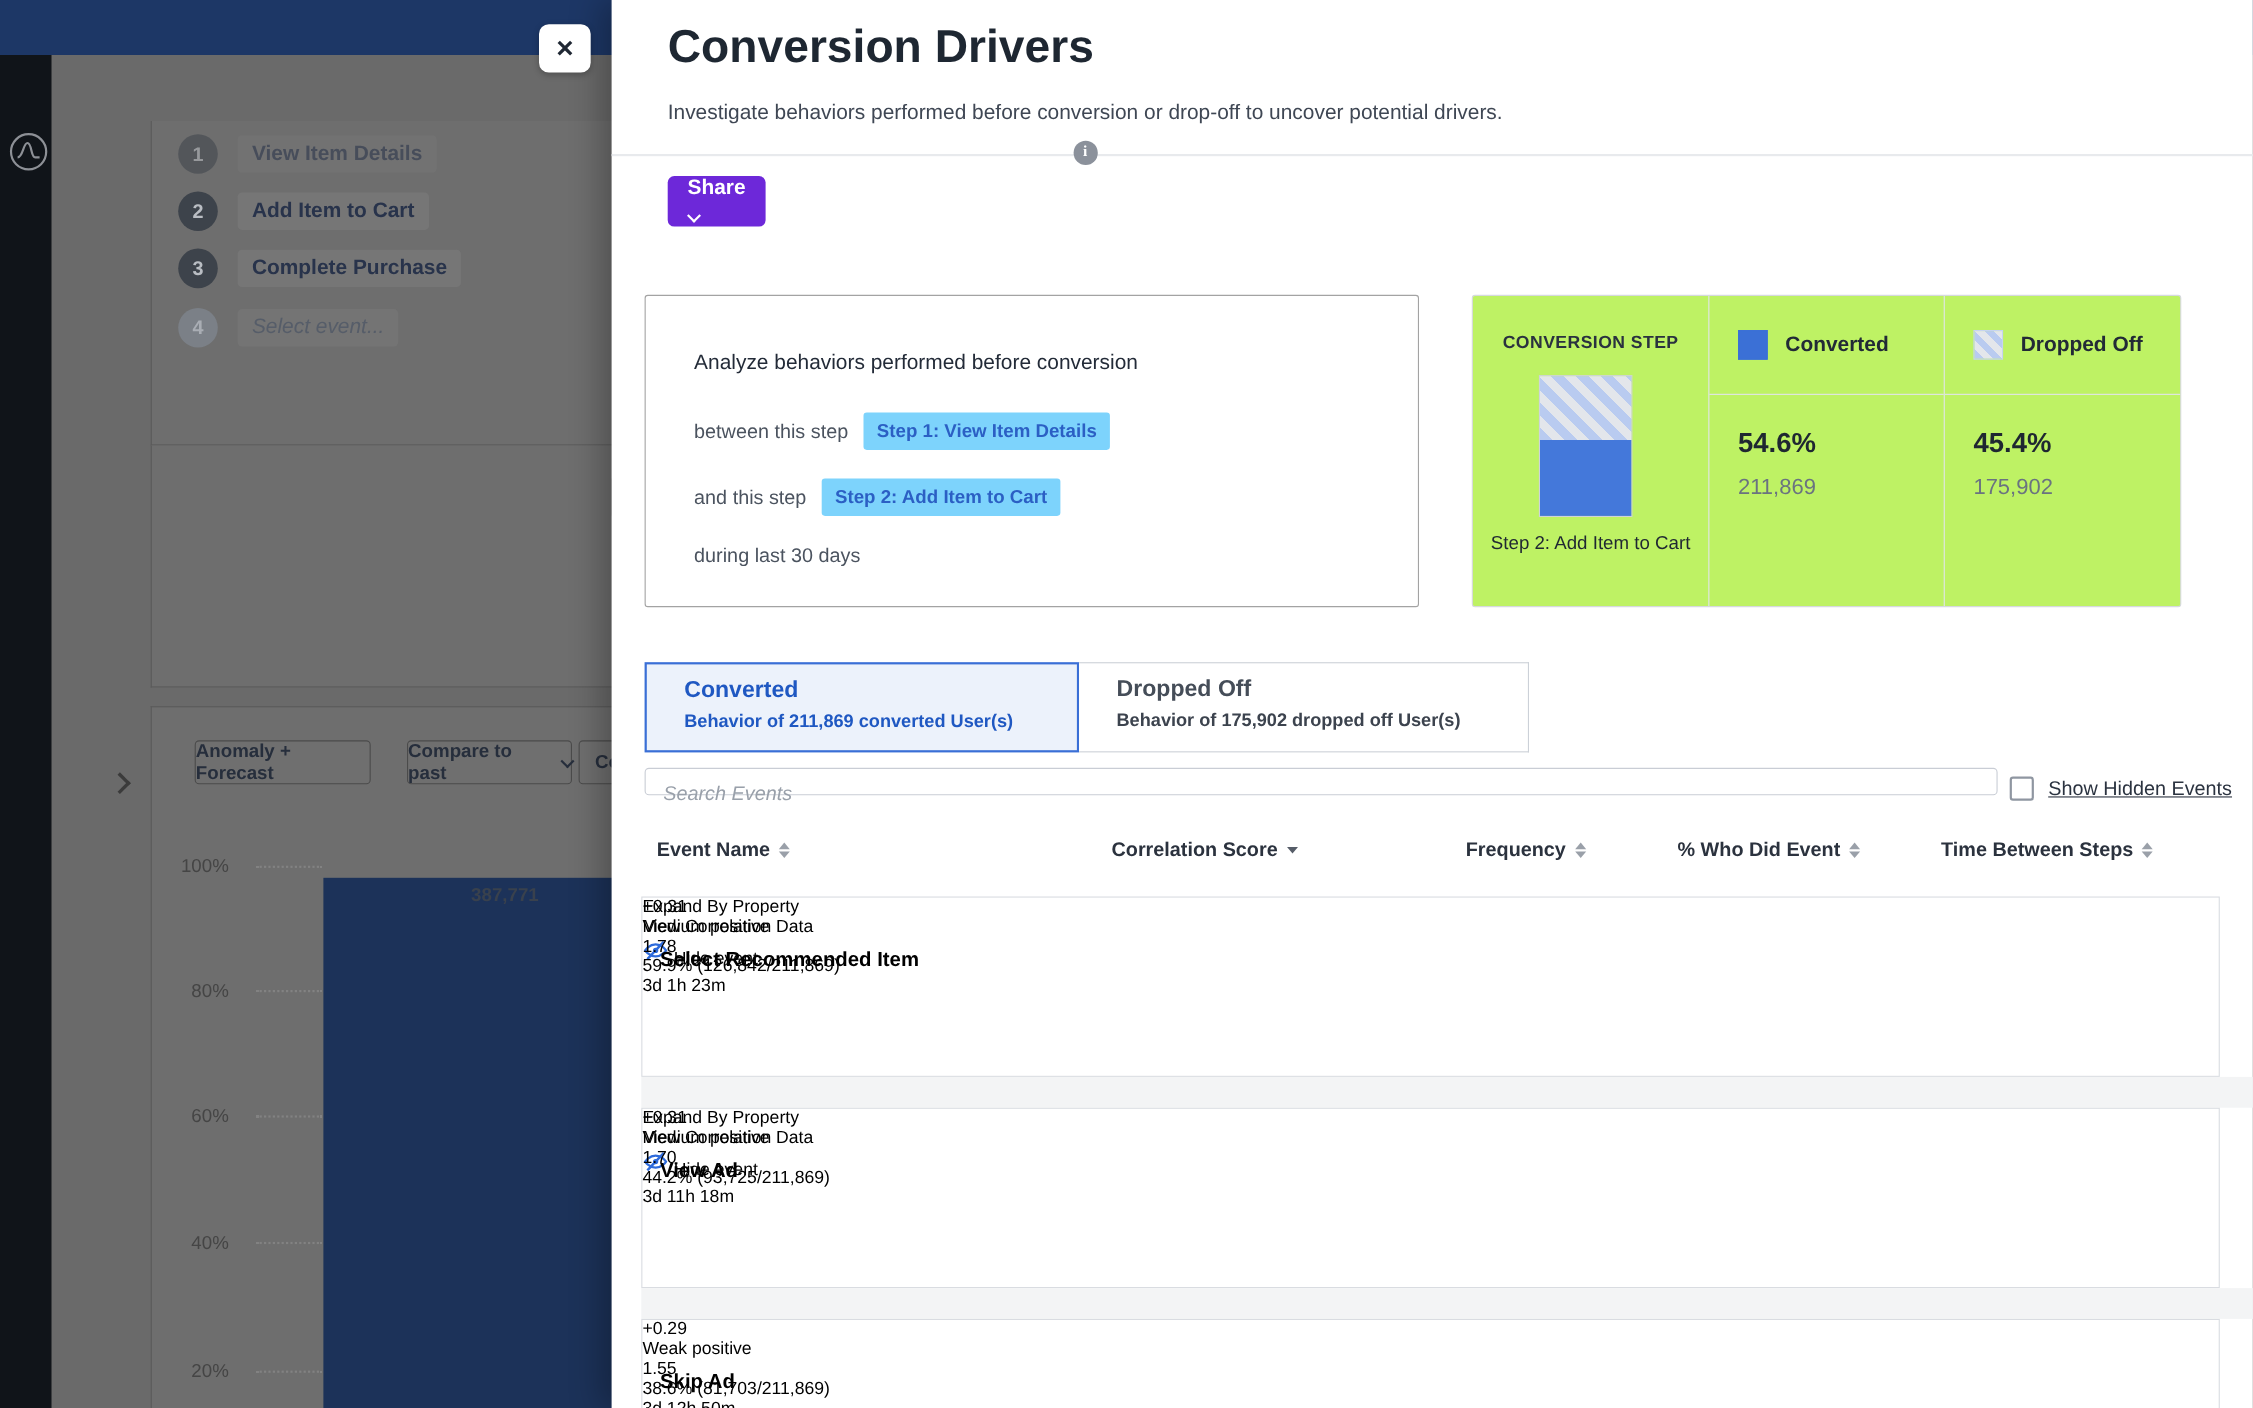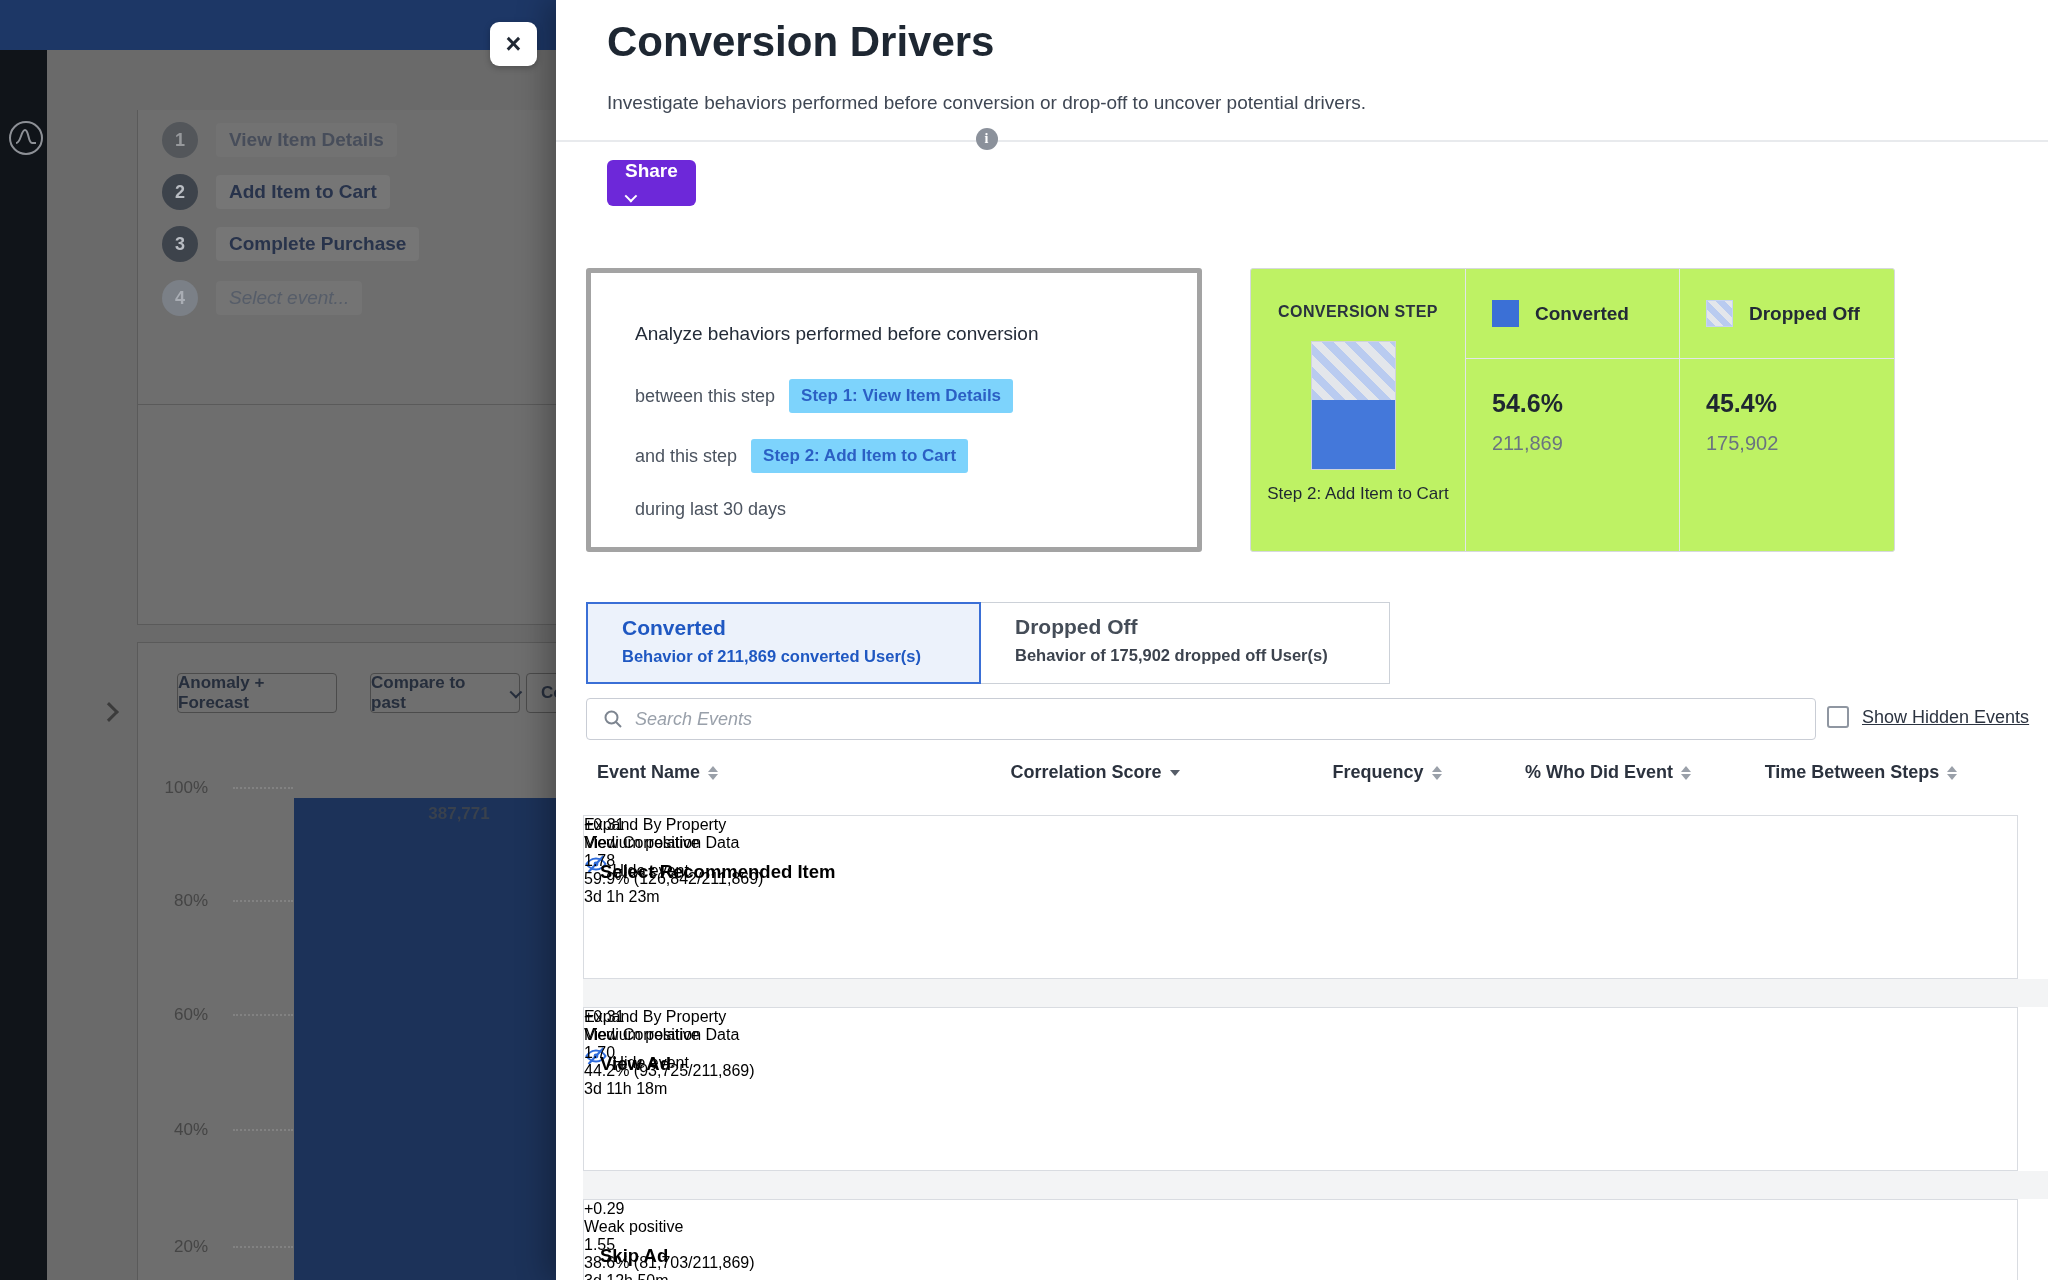--- a/index.html
+++ b/index.html
@@ -52,21 +52,21 @@
                font-size:14px; font-weight:bold; display:flex; align-items:center; justify-content:center;
                font-family:"Liberation Serif",serif; }
   .share-btn { position:absolute; left:51px; top:160px; height:46px; padding:0 18px; background:#6d28d9;
                border:none; border-radius:6px; color:#fff; font-size:19px; font-weight:bold;
                display:flex; align-items:flex-start; gap:11px; cursor:pointer;flex-direction:column; }
   .chev { width:9px; height:9px; border-right:2px solid currentColor; border-bottom:2px solid currentColor;
           transform:rotate(45deg) translateY(-2px); display:inline-block; }
 
   
   .cards-row { position:absolute; left:30px; top:268px; width:1397px; height:284px; display:flex; gap:48px; }
-  .sum-card { width:616px; height:284px; border:5px solid #a3a3a3; border-radius:3px; background:#fff;
+  .sum-card { width:704px; height:284px; border:1px solid #a3a3a3; border-radius:3px; background:#fff;
               padding:50px 0 0 44px; }
   .sum-line1 { font-size:19px; color:#232b38; margin-bottom:34px; }
   .sum-row { display:flex; align-items:center; gap:14px; margin-bottom:26px; font-size:18px; color:#4b535f; }
   .chip { background:#7dd3fc; color:#2b5fc4; font-weight:bold; font-size:17px; padding:7px 12px;
           border-radius:3px; white-space:nowrap; }
   .step-card { width:645px; height:284px; border:1px solid #d6d9de; border-radius:3px; background:#bef264;
                display:flex; }
   .sc-left { width:215px; border-right:1px solid #e2e5ea; padding-top:34px; text-align:center; position:relative; }
   .sc-heading { font-size:16px; font-weight:bold; color:#2a323f; letter-spacing:.4px; white-space:nowrap; }
   .mini-bar { position:absolute; left:60px; top:72px; width:85px; height:129px; border:1px solid #cfd3da; }
@@ -88,22 +88,22 @@
   .tabs { position:absolute; left:30px; top:602px; display:flex; }
   .tab { height:82px; padding:12px 0 0 34px; background:#fff; border:1px solid #ccd1d8; cursor:pointer; }
   .tab.t0 { width:395px; }
   .tab.t1 { width:409px; border-left:none; }
   .tab .t-title { font-size:21px; font-weight:bold; color:#454d58; margin-bottom:7px; }
   .tab .t-sub { font-size:16.5px; font-weight:bold; color:#3c434e; }
   .tab.active { background:#ecf2fb; border:2px solid #3a6fd6; }
   .tab.active .t-title, .tab.active .t-sub { color:#1f58c2; }
 
   
-  .search-box { position:absolute; left:30px; top:698px; width:1230px; height:42px; border:1px solid #c9cdd5;
-                border-radius:4px; display:flex; align-items:center; padding-left:16px; gap:12px; background:#fff; }
+  .search-box { position:absolute; left:30px; top:698px; width:1230px; height:25px; border:1px solid #c9cdd5;
+                border-radius:4px; display:flex; padding-left:16px; gap:12px; background:#fff;flex-direction:column; }
   .search-box input { border:none; outline:none; font-style:italic; font-size:18px; color:#5a616c;
                       width:1100px; font-family:inherit; background:transparent; }
   .search-box input::placeholder { color:#99a0aa; }
   .hidden-row { position:absolute; left:1271px; top:706px; display:flex; align-items:center; gap:13px; }
   .checkbox { width:22px; height:22px; border:2px solid #8f96a1; border-radius:3px; background:#fff; cursor:pointer; }
   .hidden-label { font-size:18px; color:#2b3340; white-space:nowrap;text-decoration:underline; }
 
   
   .thead { position:absolute; left:27px; top:762px; width:1435px; height:36px; }
   .th { position:absolute; font-size:18px; font-weight:bold; color:#2b323e; display:flex;

